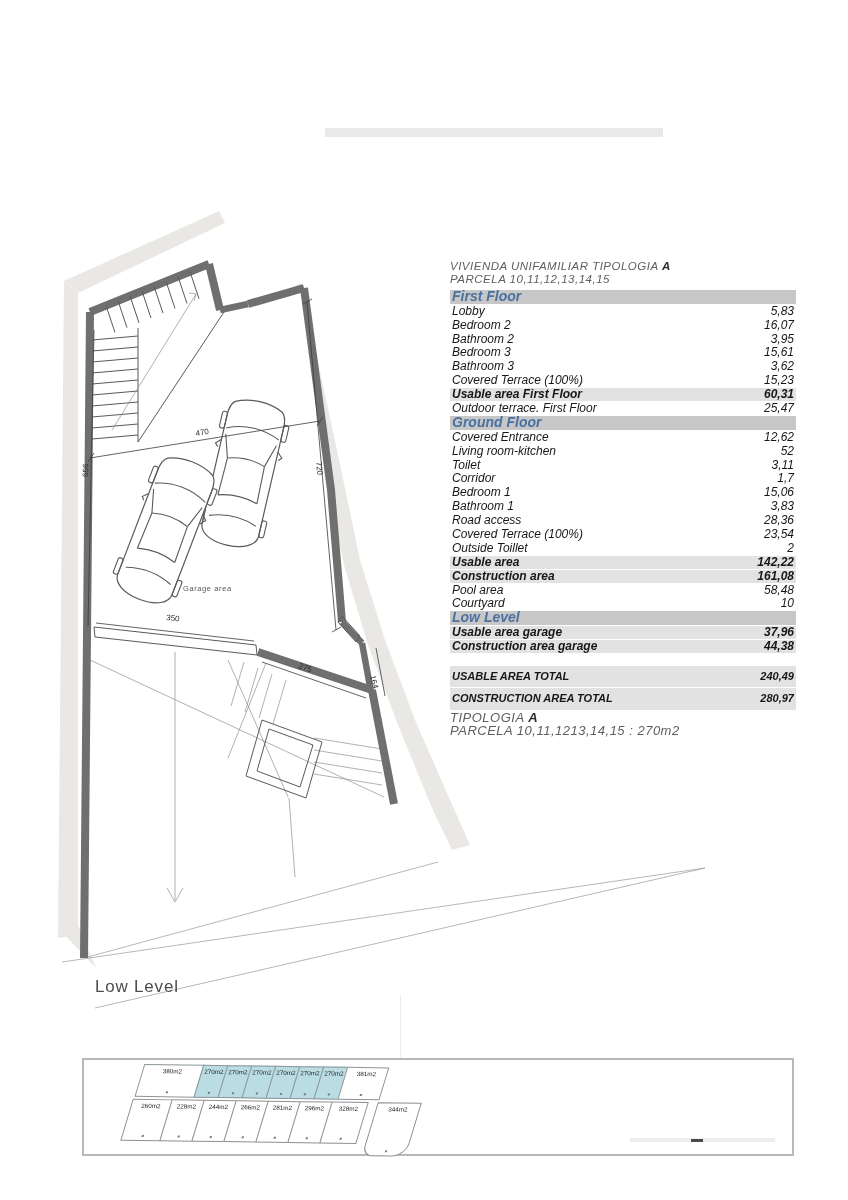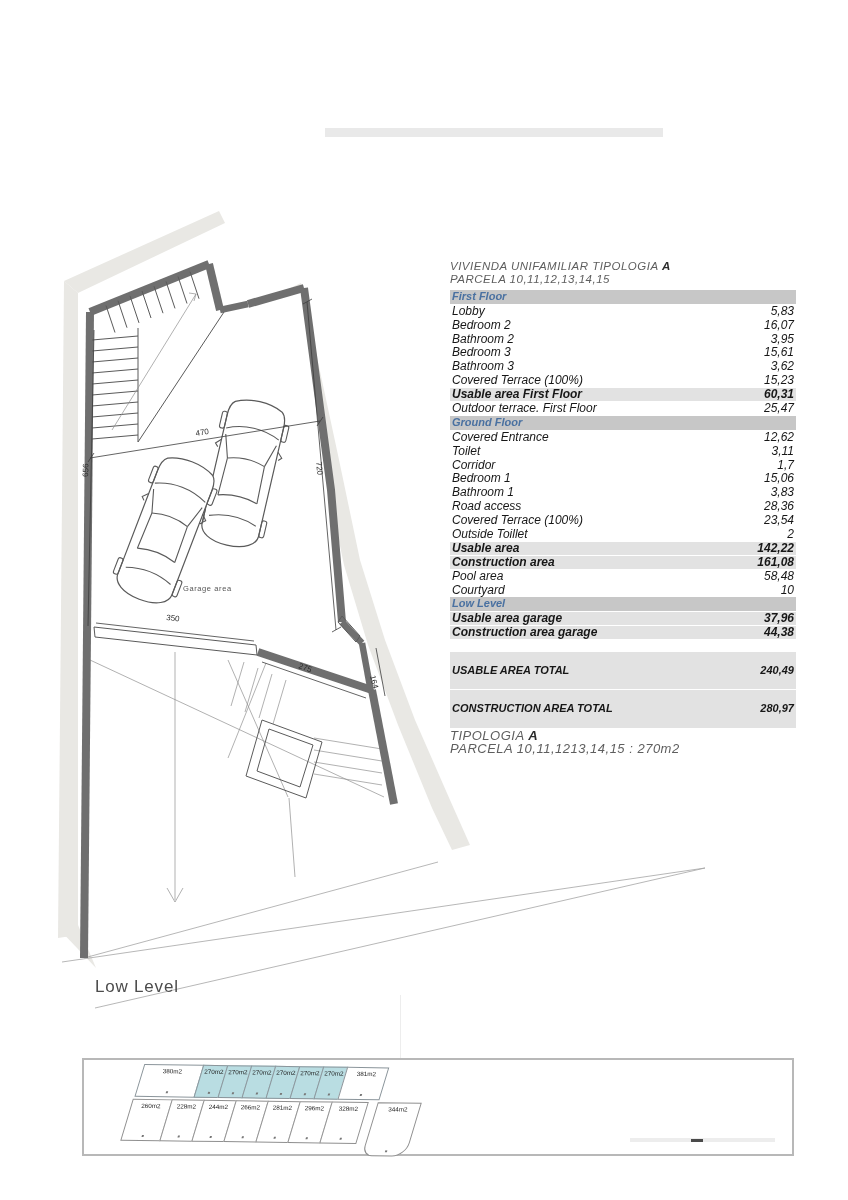--- a/index.html
+++ b/index.html
@@ -26,29 +26,29 @@
 
   .low-level{position:absolute;left:95px;top:977px;font-size:17px;color:#4c4c4c;
              letter-spacing:.8px;}
 
   
   .area-table{position:absolute;left:450px;top:260px;width:346px;color:#171717;font-style:italic;}
   .tbl-title{font-size:11.5px;color:#5e5e5e;letter-spacing:.5px;line-height:13px;}
   .tbl-title b{color:#2c2c2c;}
   .tbl-rows{margin-top:4px;}
   .t-sec{height:13.8px;line-height:13.8px;background:var(--section-header-bg,#c7c7c7);
-         color:var(--section-header-text,#4a71a1);font-size:11px;font-weight:bold;
+         color:var(--section-header-text,#4a71a1);font-size:14px;font-weight:bold;
          padding:0 2px;margin-bottom:1px;}
   .t-row{display:flex;justify-content:space-between;height:12.9px;line-height:12.9px;
          font-size:12px;padding:0 2px;margin-bottom:1px;}
   .t-bold{font-weight:bold;background:var(--summary-row-bg,#e2e2e2);}
   .tbl-totals{margin-top:13px;}
   .t-total{display:flex;justify-content:space-between;height:13.5px;line-height:13.5px;
          font-size:11px;font-weight:bold;background:var(--summary-row-bg,#e2e2e2);
-         padding:12px 2px;margin-bottom:1px;}
+         padding:4px 2px;margin-bottom:1px;}
   .tbl-footer{margin-top:0;font-size:13px;color:#5e5e5e;letter-spacing:.5px;line-height:13px;}
   .tbl-footer b{color:#2c2c2c;}
 
   
   .site-box{position:absolute;left:82px;top:1058px;width:712px;height:98px;
             border:2px solid #b8b8b8;box-sizing:border-box;background:#fff;}
   .parcels{position:absolute;left:40px;top:4px;width:330px;height:88px;transform:rotate(.8deg);}
   .p-rowtop{position:absolute;left:16px;top:2px;display:flex;transform:skewX(-16deg);}
   .p-rowbot{position:absolute;left:2px;top:37px;display:flex;transform:skewX(-16deg);}
   .parcel{position:relative;height:33px;border:1px solid #8b959b;margin-left:-1px;
@@ -250,20 +250,24 @@
         <div class="t-row">
           <span>Outdoor terrace.  First Floor</span>
           <span>25,47</span>
         </div>
         <div class="t-sec">Ground Floor</div>
         <div class="t-row">
           <span>Covered Entrance</span>
           <span>12,62</span>
         </div>
         <div class="t-row">
+          <span>Living room-kitchen</span>
+          <span>52</span>
+        </div>
+        <div class="t-row">
           <span>Toilet</span>
           <span>3,11</span>
         </div>
         <div class="t-row">
           <span>Corridor</span>
           <span>1,7</span>
         </div>
         <div class="t-row">
           <span>Bedroom 1</span>
           <span>15,06</span>

